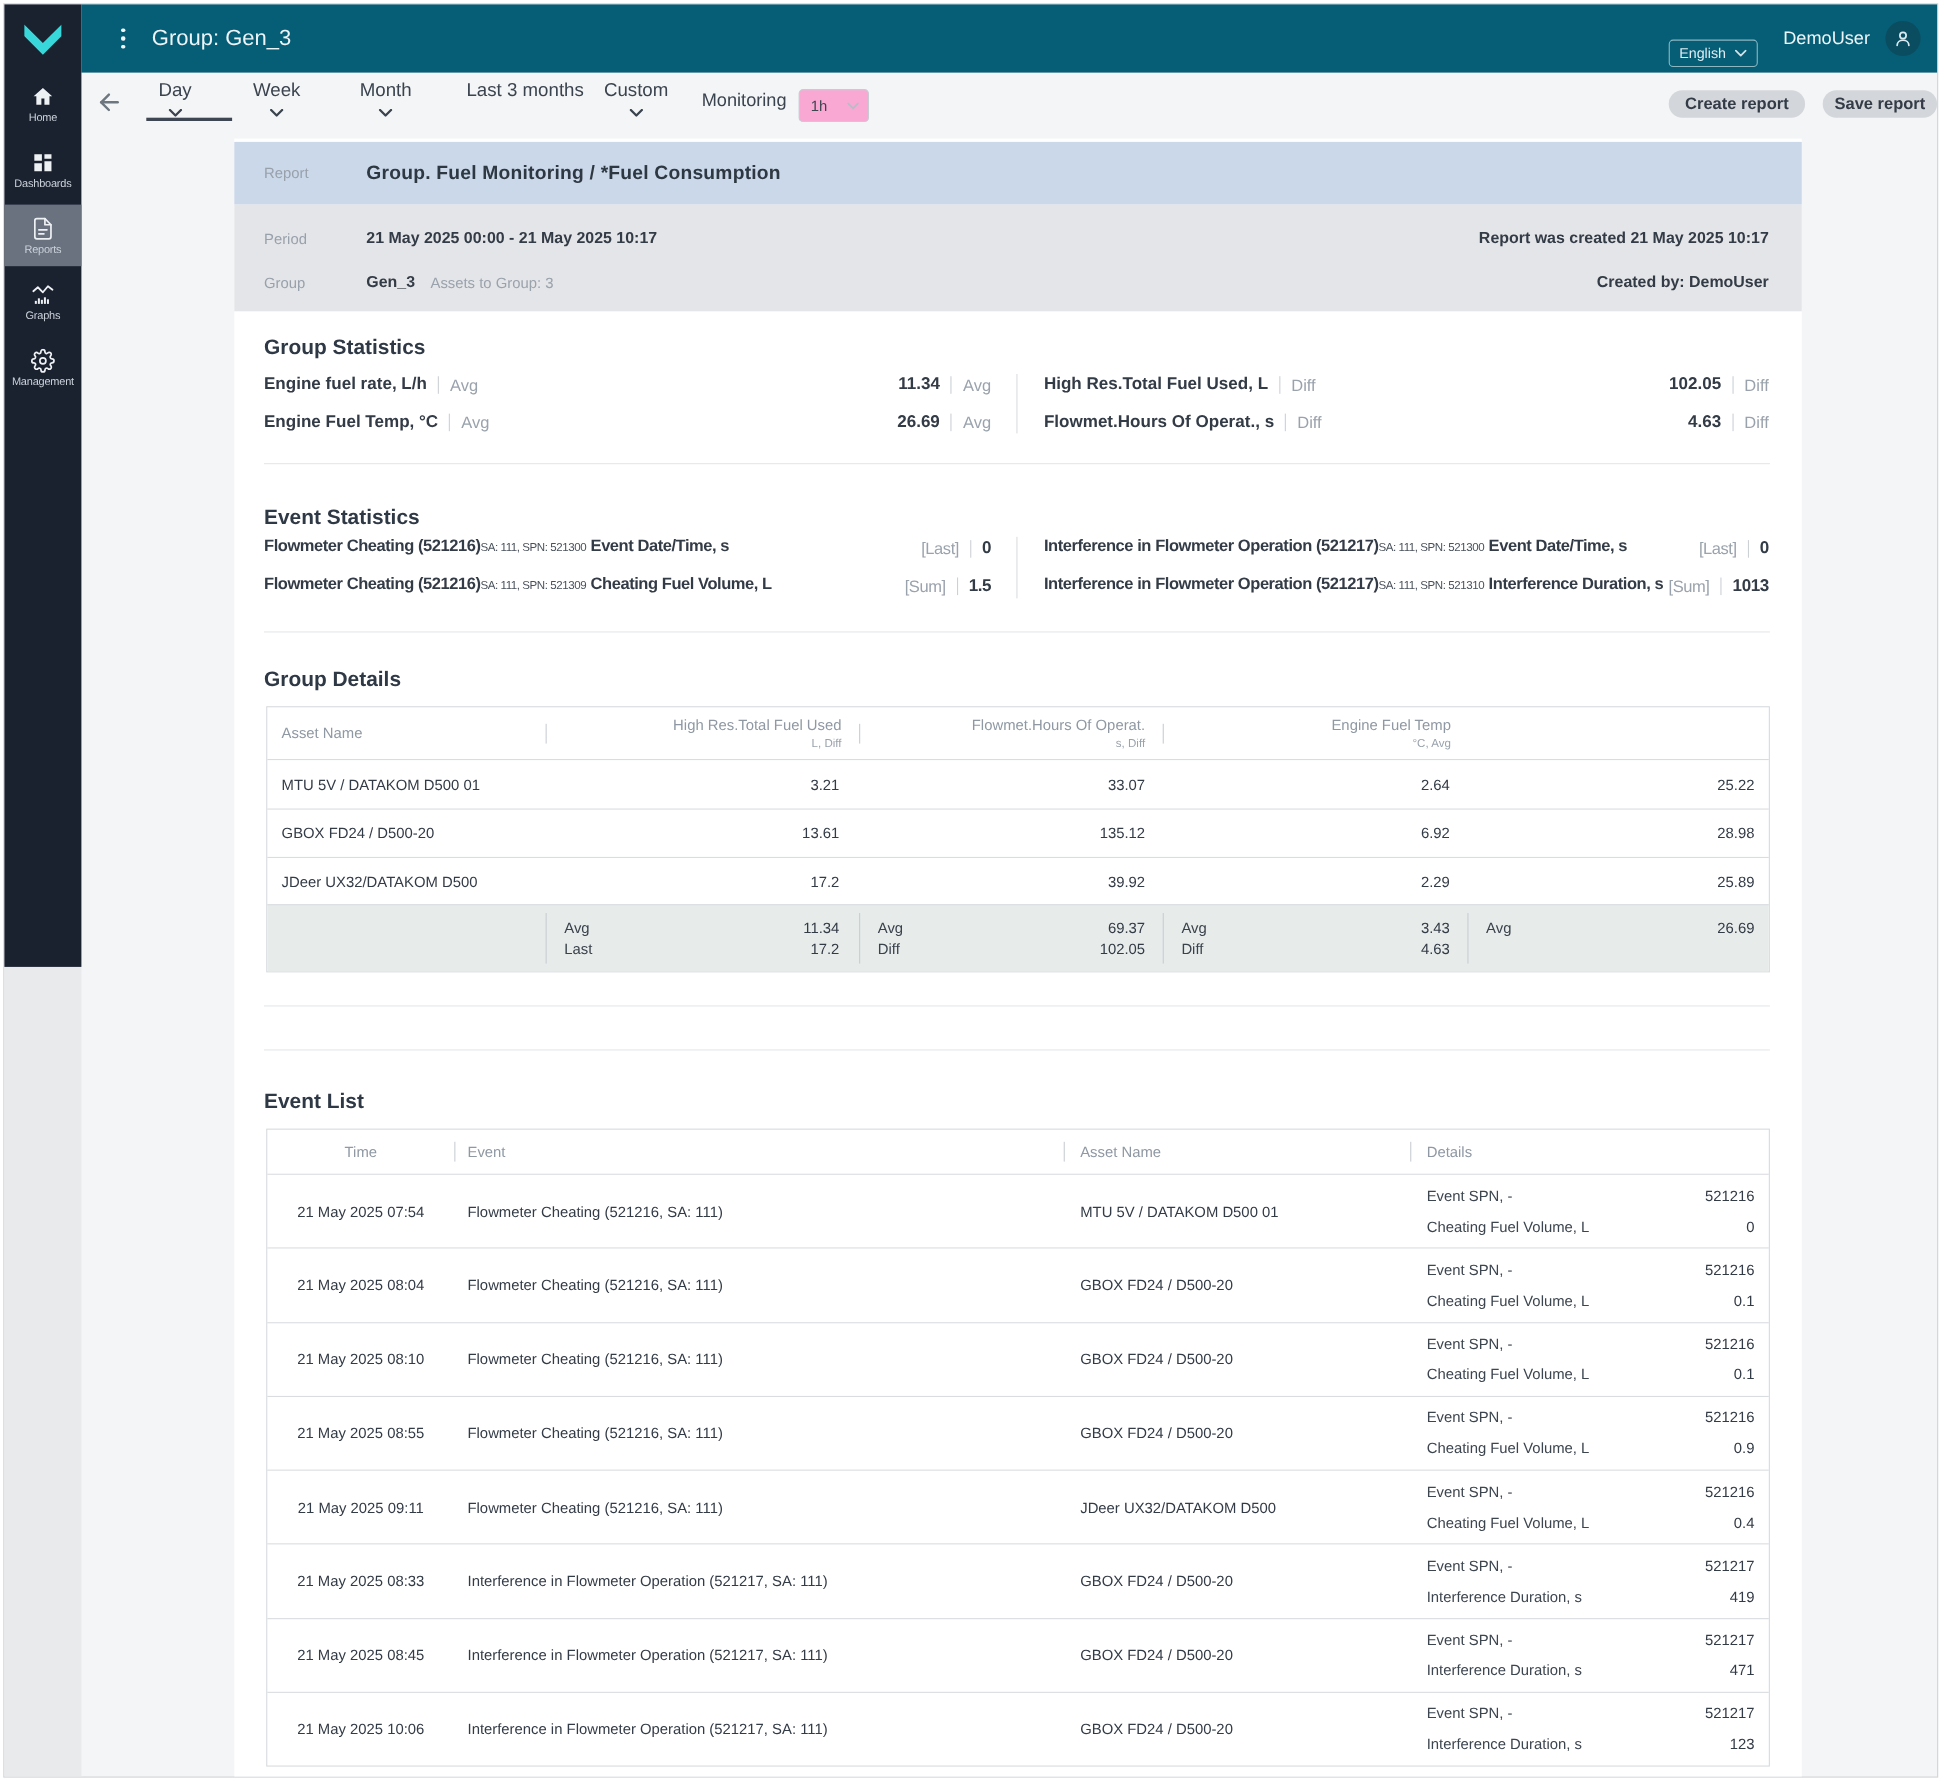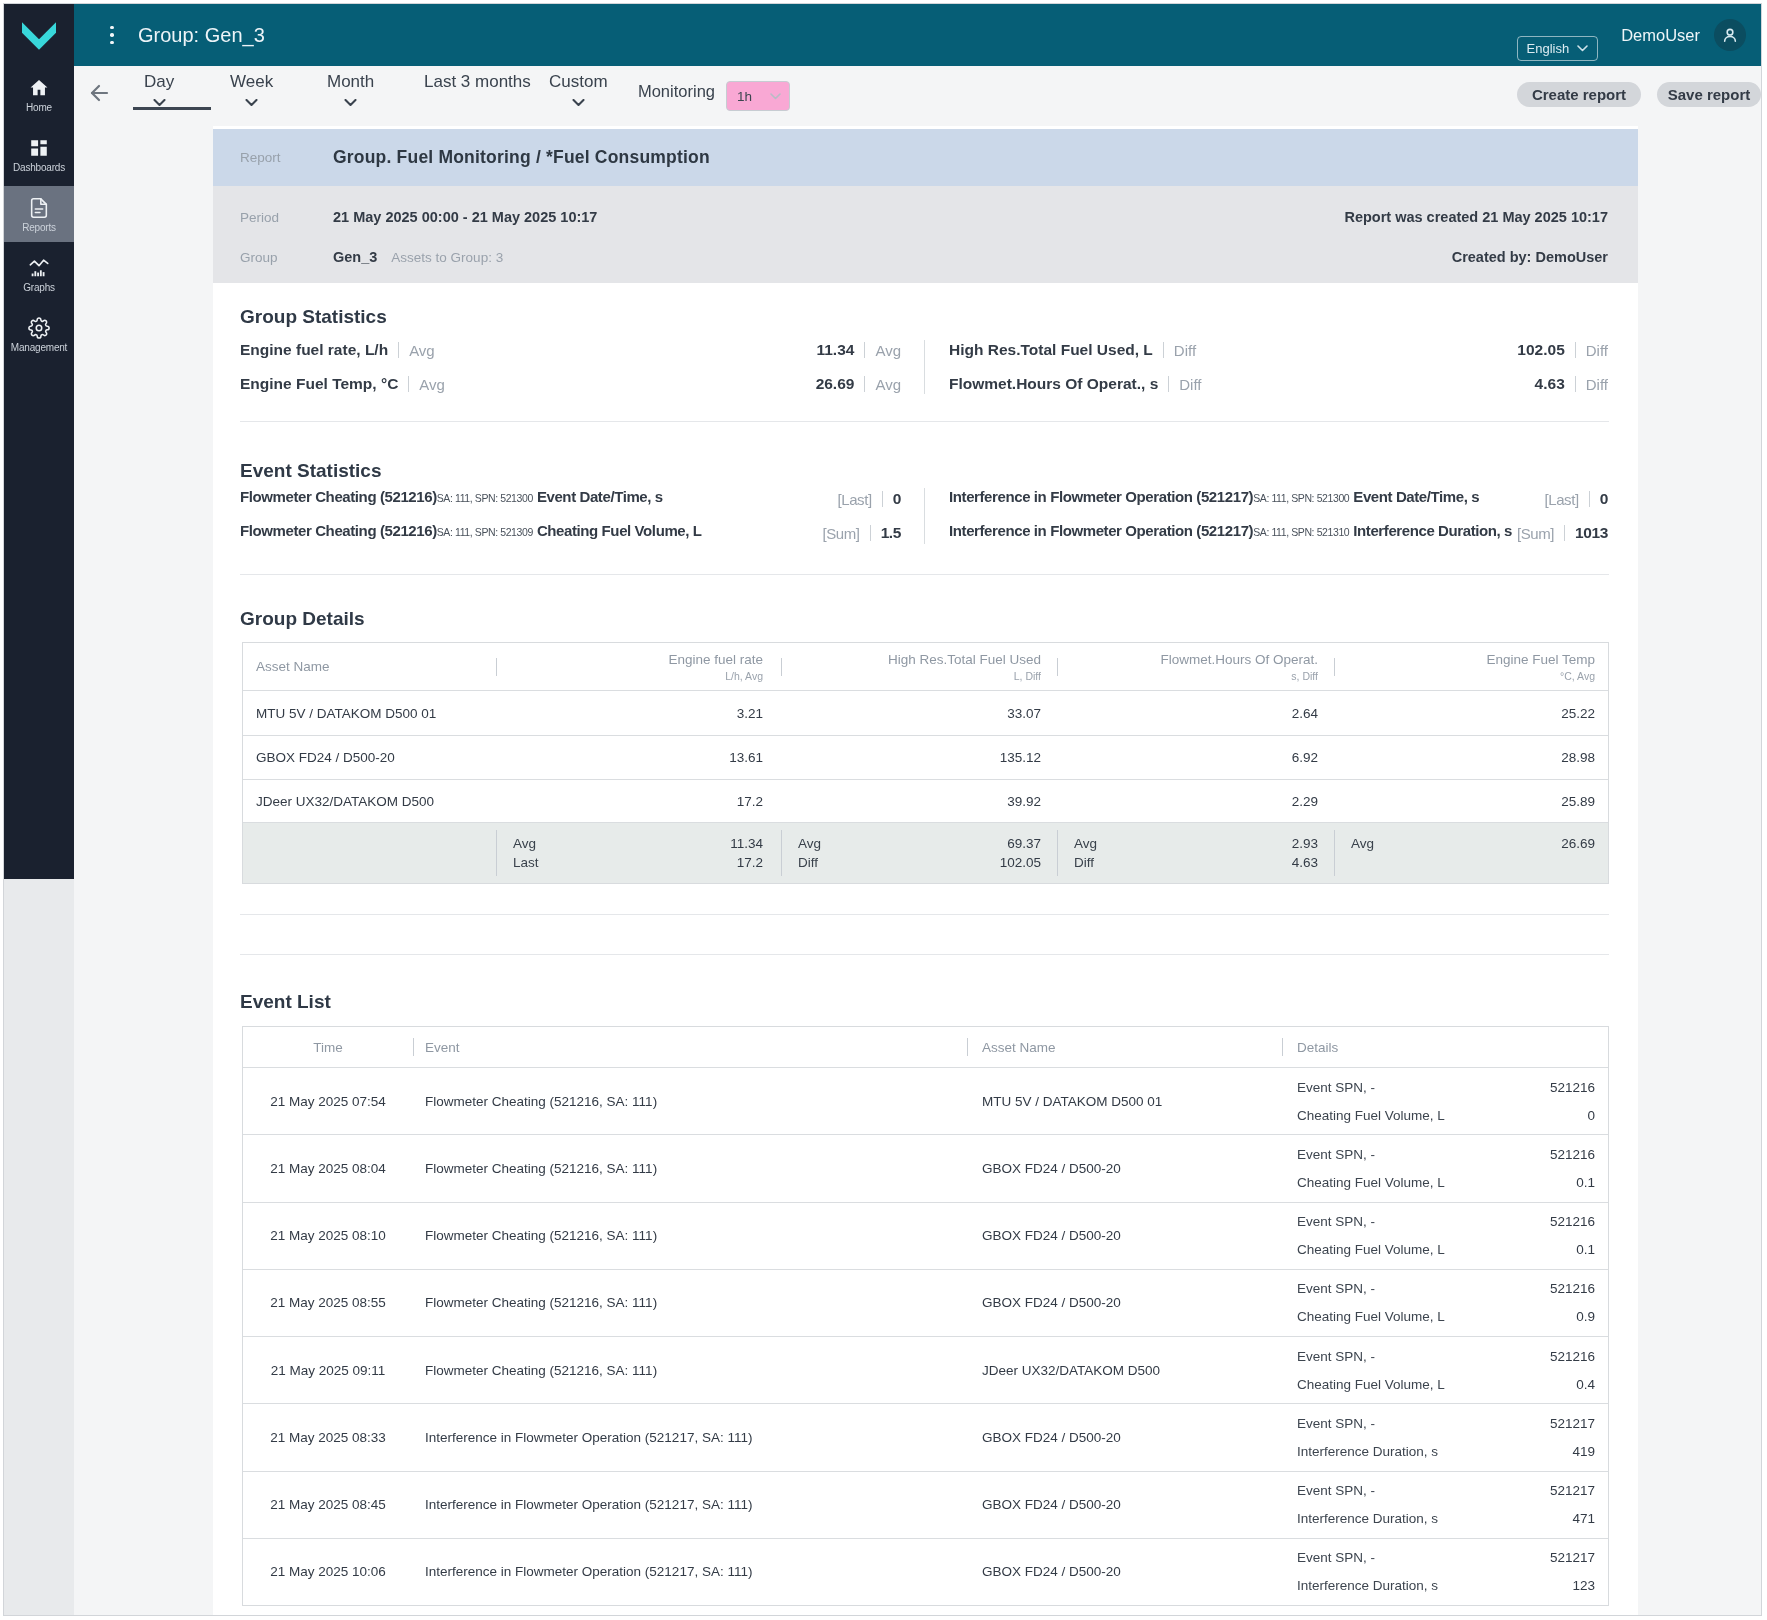--- a/index.html
+++ b/index.html
@@ -378,24 +378,20 @@
     </div>
     <div class="hrule" style="top:448px"></div>
 
     <div class="section-title" style="top:480px">Group Details</div>
     <div class="dtable" style="top:516px">
       <div class="t1-grid t1-head">
         <div class="hc hc-first">
             <span class="hc-title">Asset Name</span>
           </div>
         <div class="hc tick">
-            <span class="hc-title pr2">Engine fuel rate</span>
-            <span class="hc-sub pr2">L/h, Avg</span>
-          </div>
-        <div class="hc tick">
             <span class="hc-title pr3">High Res.Total Fuel Used</span>
             <span class="hc-sub pr3">L, Diff</span>
           </div>
         <div class="hc tick">
             <span class="hc-title pr4">Flowmet.Hours Of Operat.</span>
             <span class="hc-sub pr4">s, Diff</span>
           </div>
         <div class="hc tick">
             <span class="hc-title pr5">Engine Fuel Temp</span>
             <span class="hc-sub pr5">°C, Avg</span>
@@ -440,21 +436,21 @@
               <span class="sum-val pr3">69.37</span>
             </div>
           <div class="sum-line">
               <span class="sum-lab">Diff</span>
               <span class="sum-val pr3">102.05</span>
             </div>
         </div>
         <div class="sum-cell tick tick-tall">
           <div class="sum-line">
               <span class="sum-lab">Avg</span>
-              <span class="sum-val pr4">2.93</span>
+              <span class="sum-val pr4">3.43</span>
             </div>
           <div class="sum-line">
               <span class="sum-lab">Diff</span>
               <span class="sum-val pr4">4.63</span>
             </div>
         </div>
         <div class="sum-cell tick tick-tall single">
           <div class="sum-line">
               <span class="sum-lab">Avg</span>
               <span class="sum-val pr5">26.69</span>

